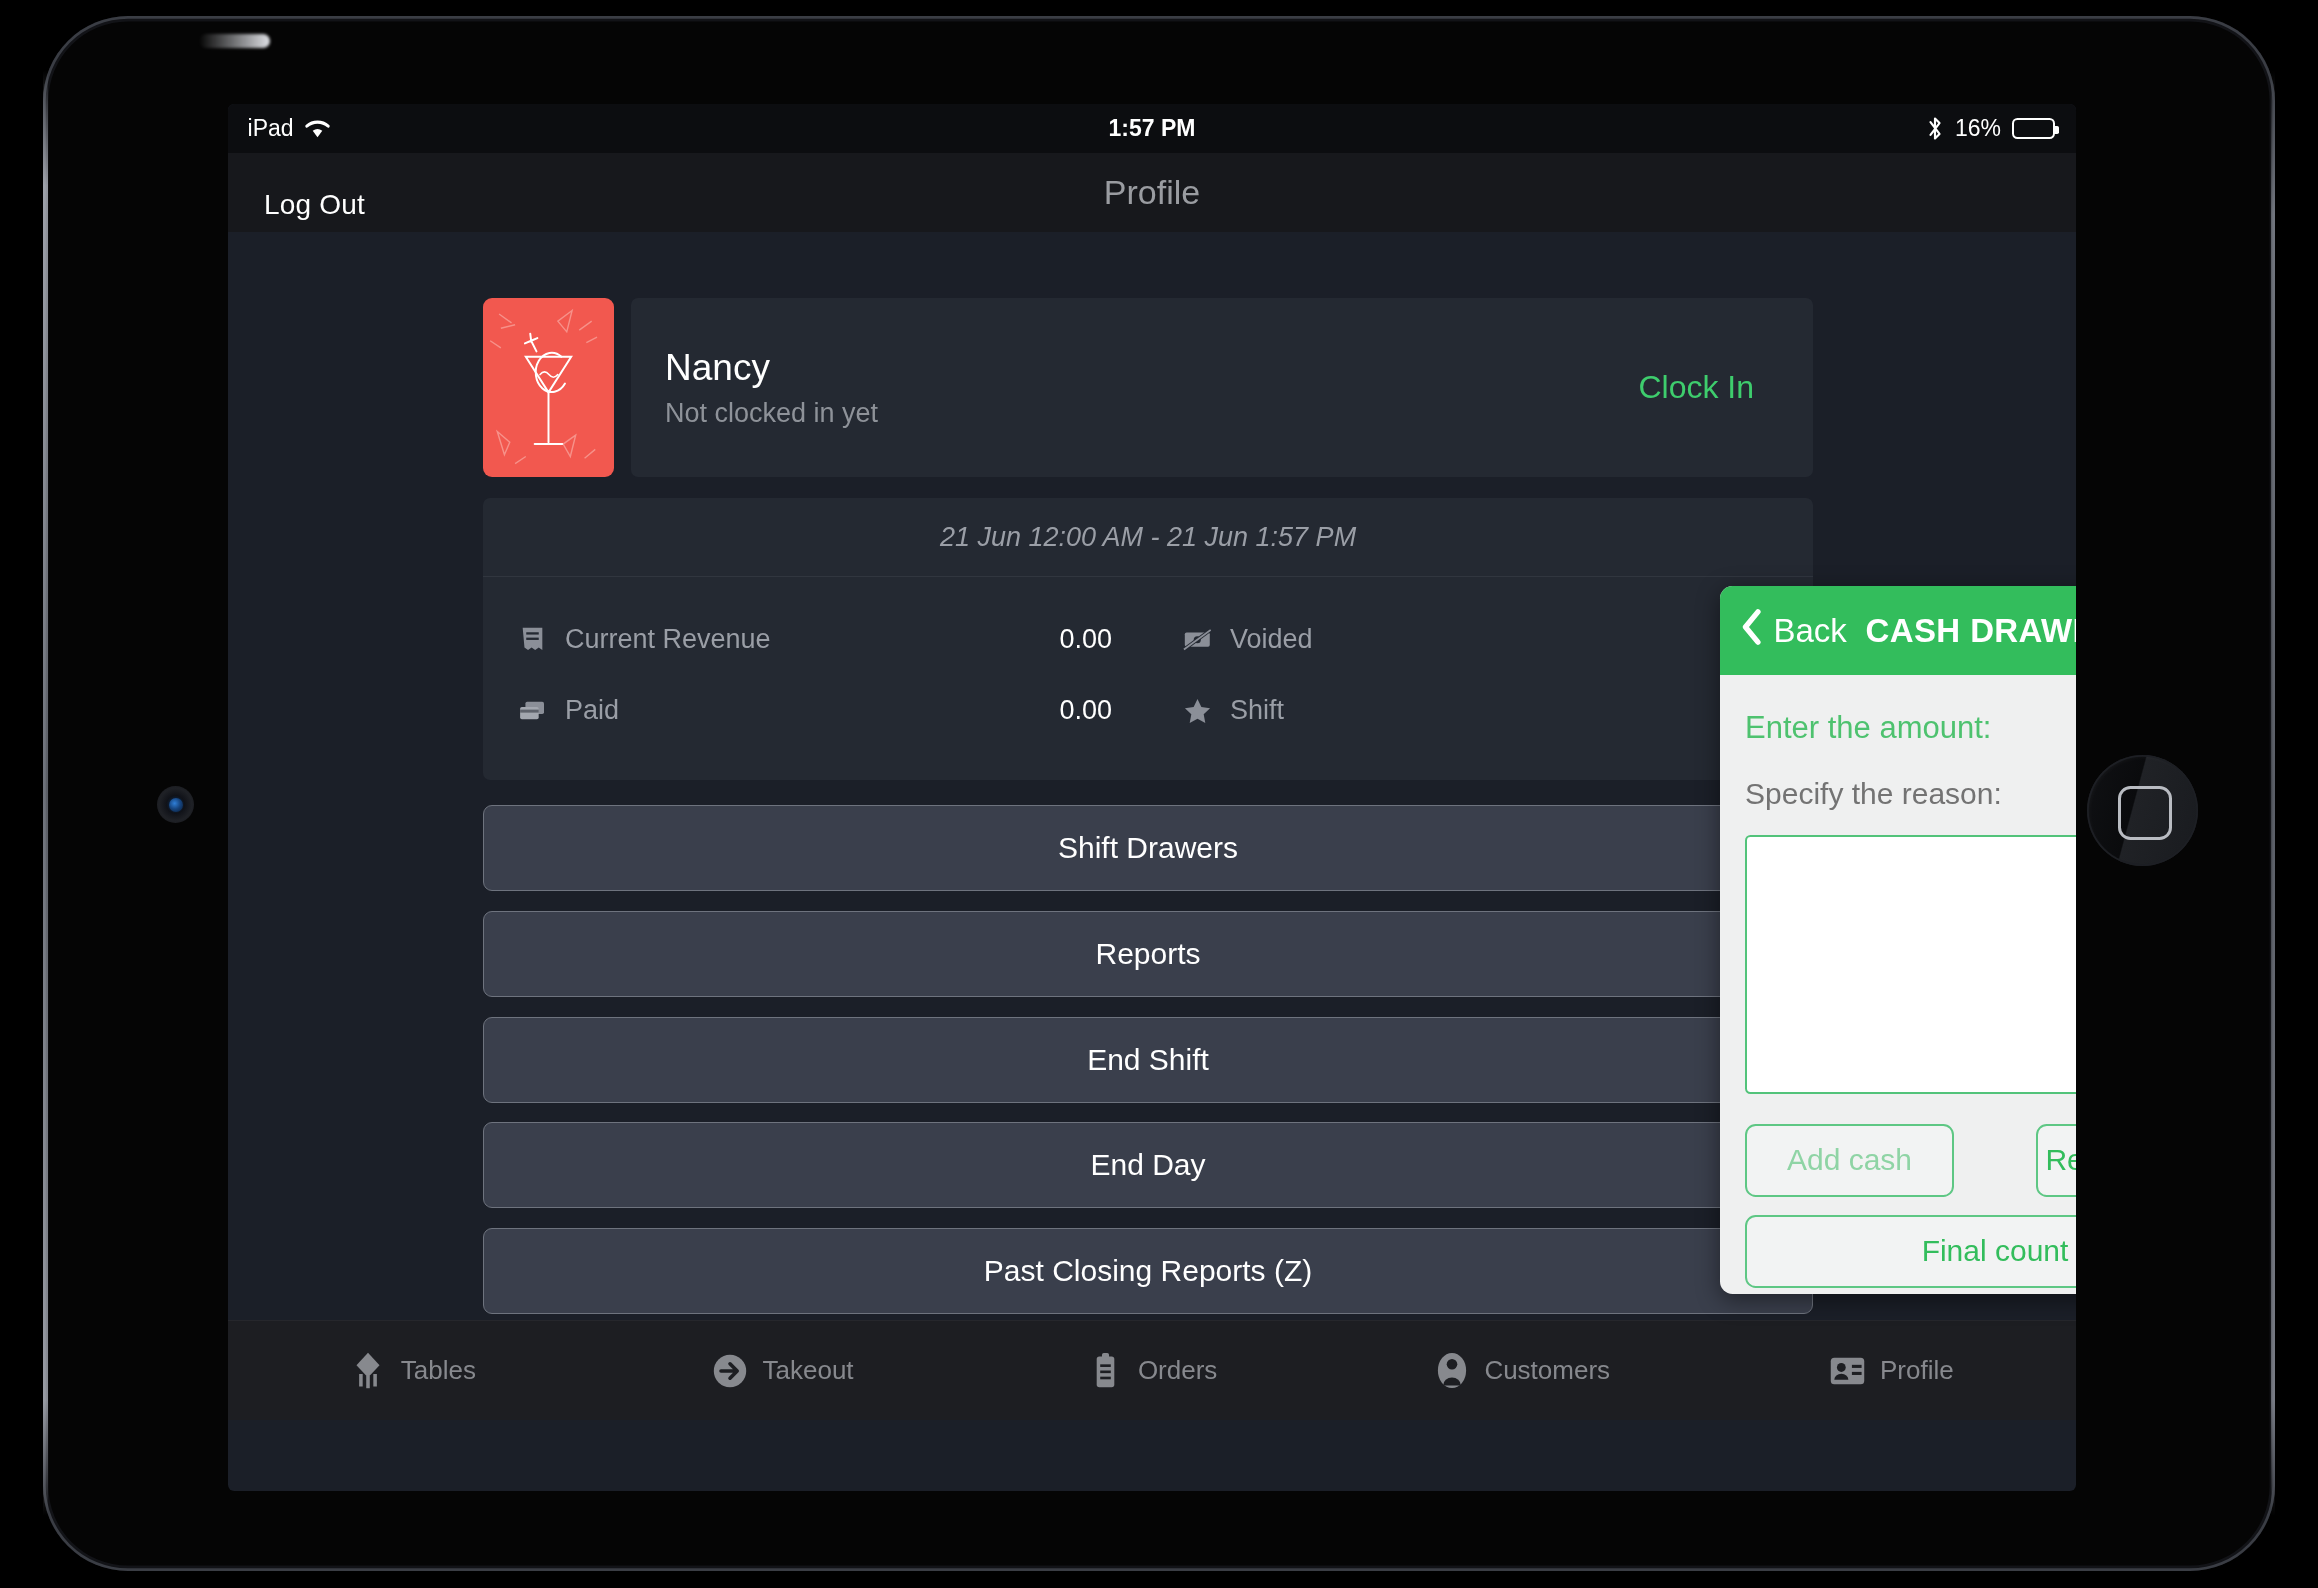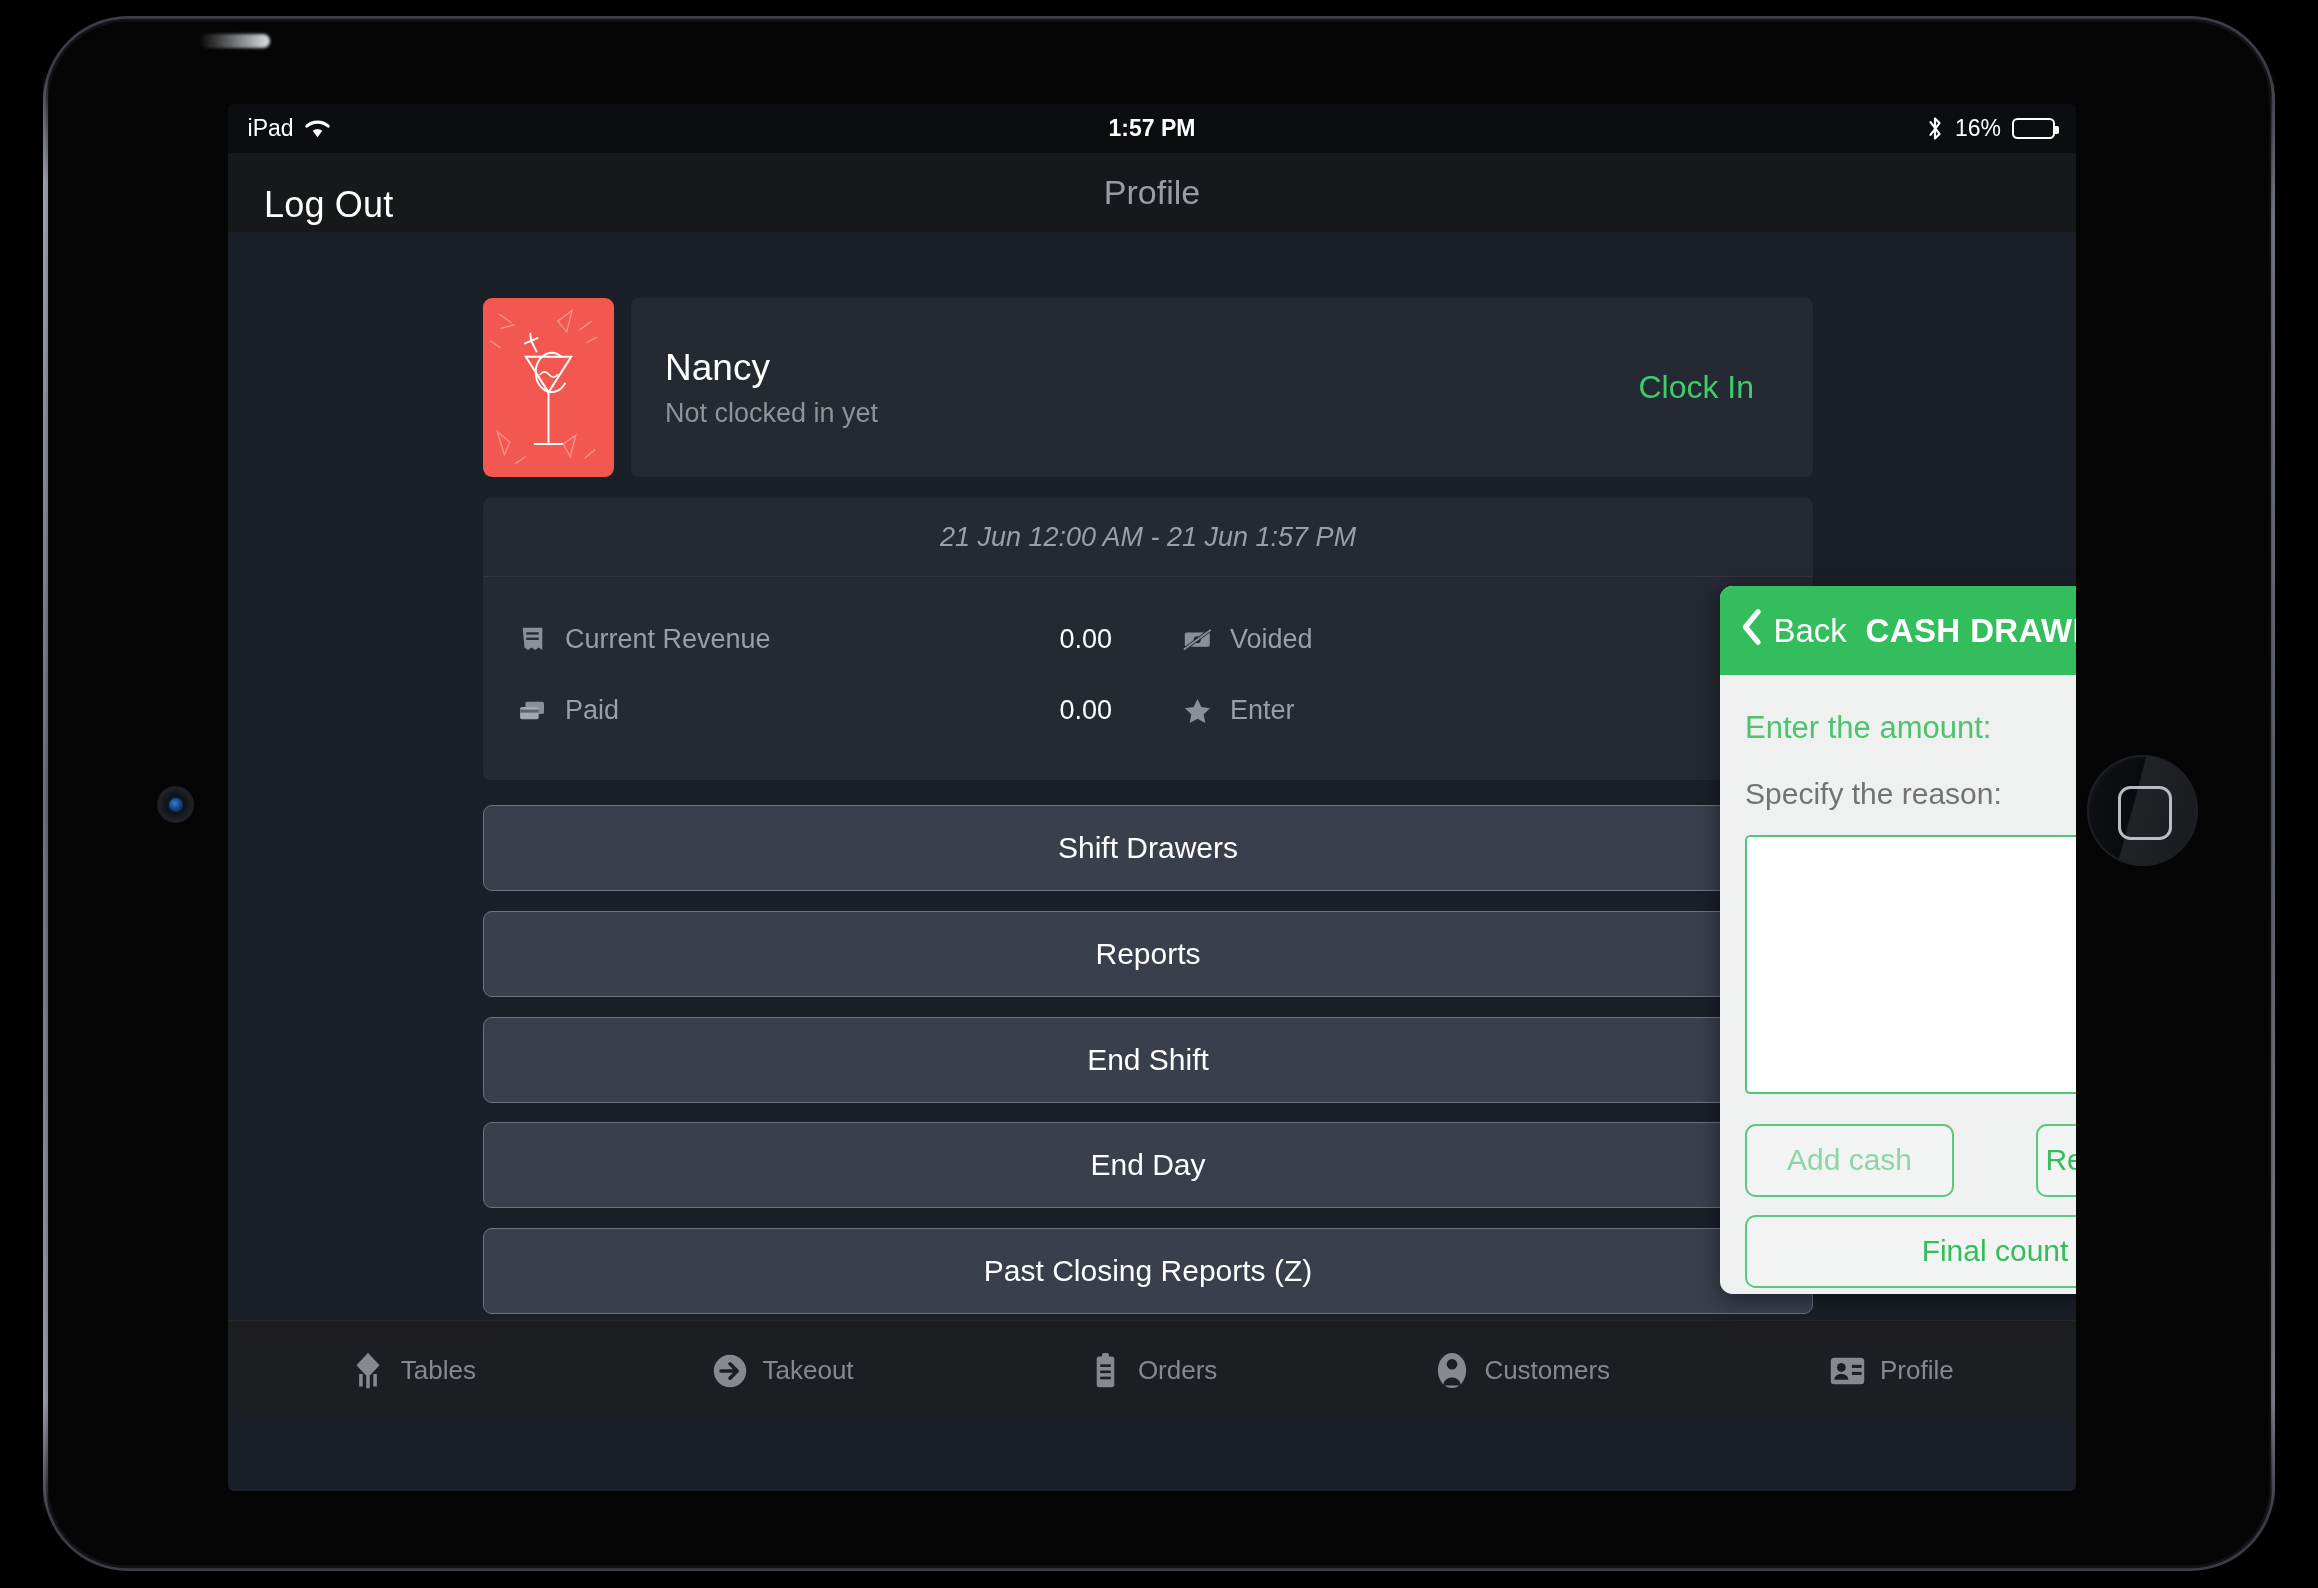--- a/index.html
+++ b/index.html
@@ -153,21 +153,21 @@
     position: relative;
     height: 79px;
     background: #17181c;
     display: flex;
     align-items: center;
   }
   .navbar-logout {
     position: absolute;
     left: 36px;
     color: #ffffff;
-    font-size: 36px;
+    font-size: 28px;
     letter-spacing: 0.2px;
     margin-top: 24px;
   }
   .navbar-title {
     position: absolute;
     left: 0; right: 0;
     text-align: center;
     color: #9a9ca1;
     font-size: 34px;
   }
@@ -516,21 +516,21 @@
                 </span>
                 <span class="stat-label">Voided</span>
                 <span class="stat-value"></span>
               </div>
               <div class="stat-row">
                 <span class="stat-icon">
                   <svg width="27" height="26" viewBox="0 0 30 29">
                     <path d="M15 1 l4.3 9.1 l9.7 1.3 l-7.1 6.8 l1.8 9.8 l-8.7 -4.8 l-8.7 4.8 l1.8 -9.8 l-7.1 -6.8 l9.7 -1.3 z" fill="#8b8f98"></path>
                   </svg>
                 </span>
-                <span class="stat-label">Enter</span>
+                <span class="stat-label">Shift</span>
                 <span class="stat-value"></span>
               </div>
             </div>
 
           </div>
         </div>
 
         <div class="menu-list">
           <div class="menu-btn">
             <span>Shift Drawers</span>

